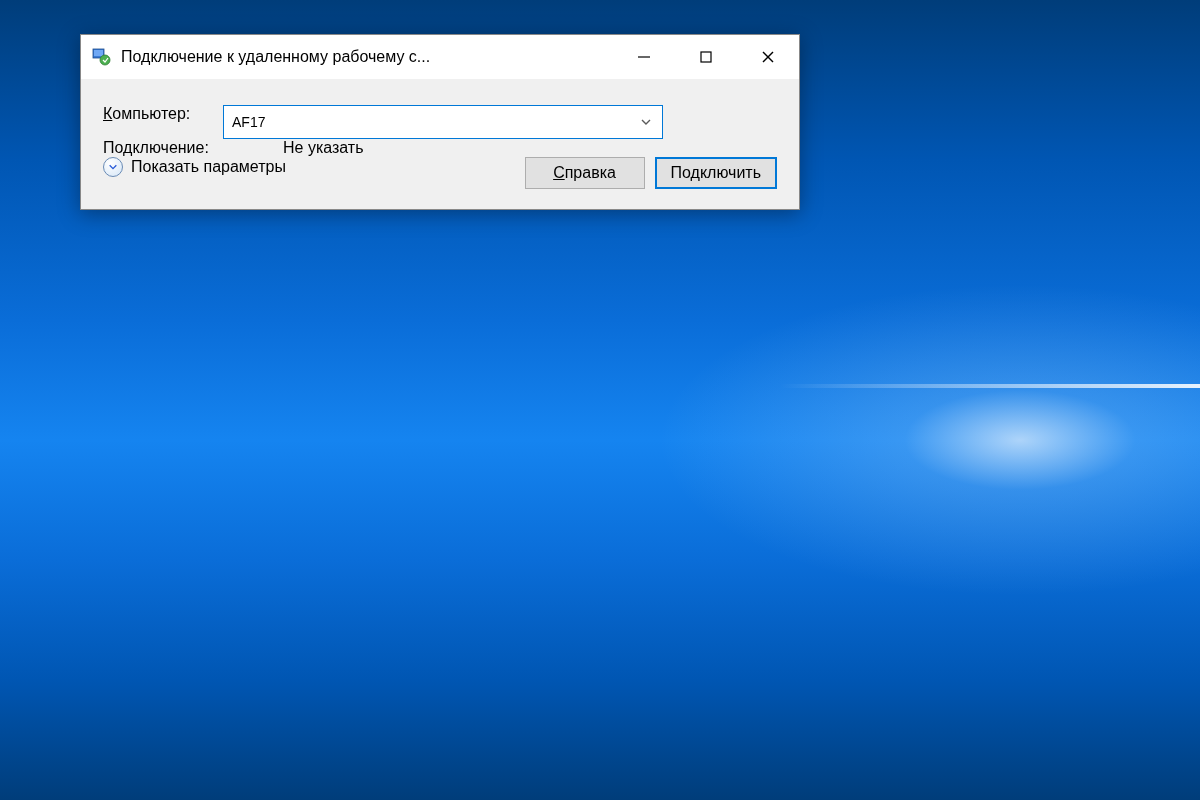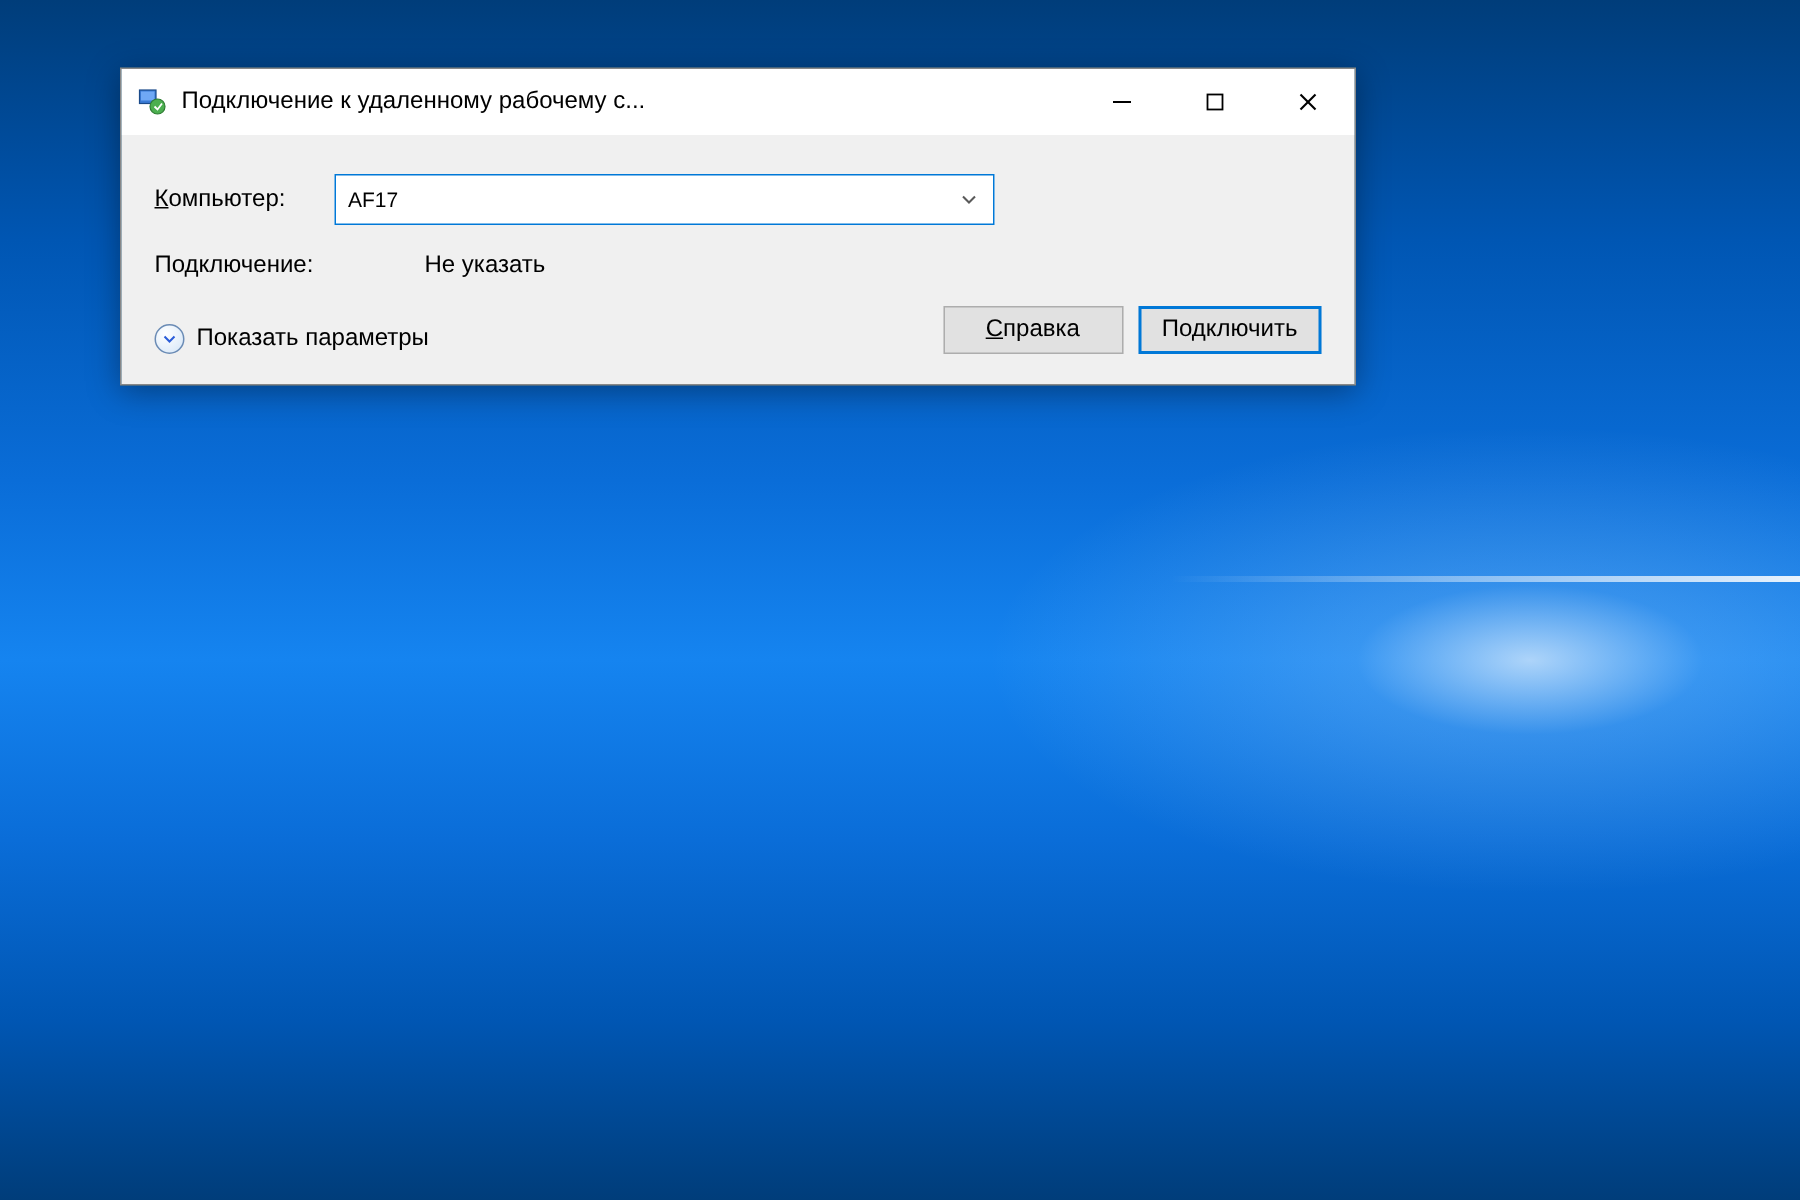--- a/index.html
+++ b/index.html
@@ -21,23 +21,23 @@
       position: absolute;
       right: 0;
       top: 48%;
       width: 420px;
       height: 4px;
       background: linear-gradient(90deg, transparent, rgba(255,255,255,0.9));
     }
     .window {
       position: absolute;
       left: 80px;
-      top: 45px;
-      width: 824px;
-      background: #0c4a6e;
+      top: 34px;
+      width: 720px;
+      background: #0ea5e9;
       border: 1px solid #888;
       box-shadow: 0 4px 20px rgba(0,0,0,0.35);
     }
     .titlebar {
       height: 44px;
       display: flex;
       align-items: center;
       background: #ffffff;
       padding-left: 10px;
     }
@@ -78,22 +78,20 @@
     .header-icon { width: 84px; height: 84px; flex-shrink: 0; }
     .header-text { display: flex; flex-direction: column; }
     .header-line1 { font-size: 26px; color: #0a3db3; font-weight: 400; line-height: 1.2; }
     .header-line2 { font-size: 30px; color: #0a3db3; font-weight: 700; line-height: 1.2; }
     .body-area {
       background: #f0f0f0;
       padding: 26px 22px 20px 22px;
     }
     .row {
       display: flex;
-      align-items: center;
-      margin-bottom: 18px;
       font-size: 16px;
       color: #000;
     }
     .label-computer {
       width: 120px;
     }
     .label-computer .u { text-decoration: underline; }
     .combo {
       flex: 1;
       max-width: 440px;
@@ -123,21 +121,21 @@
     .user-value { color: #000; }
     .info-text {
       font-size: 16px;
       color: #000;
       line-height: 1.4;
       margin-bottom: 30px;
       max-width: 540px;
     }
     .footer-row {
       display: flex;
-      align-items: flex-end;
+      align-items: flex-start;
     }
     .show-params {
       display: flex;
       align-items: center;
       gap: 8px;
       font-size: 16px;
       color: #000;
       cursor: default;
     }
     .expand-icon {

